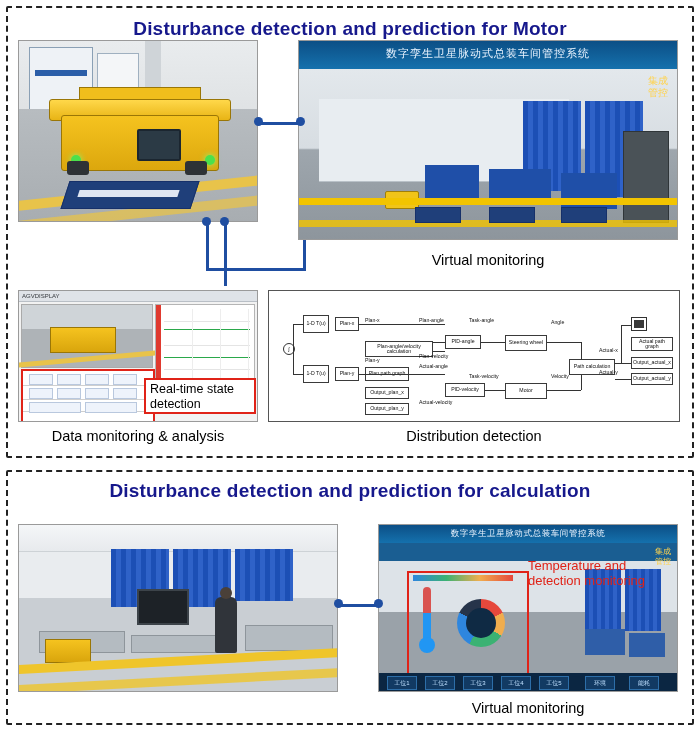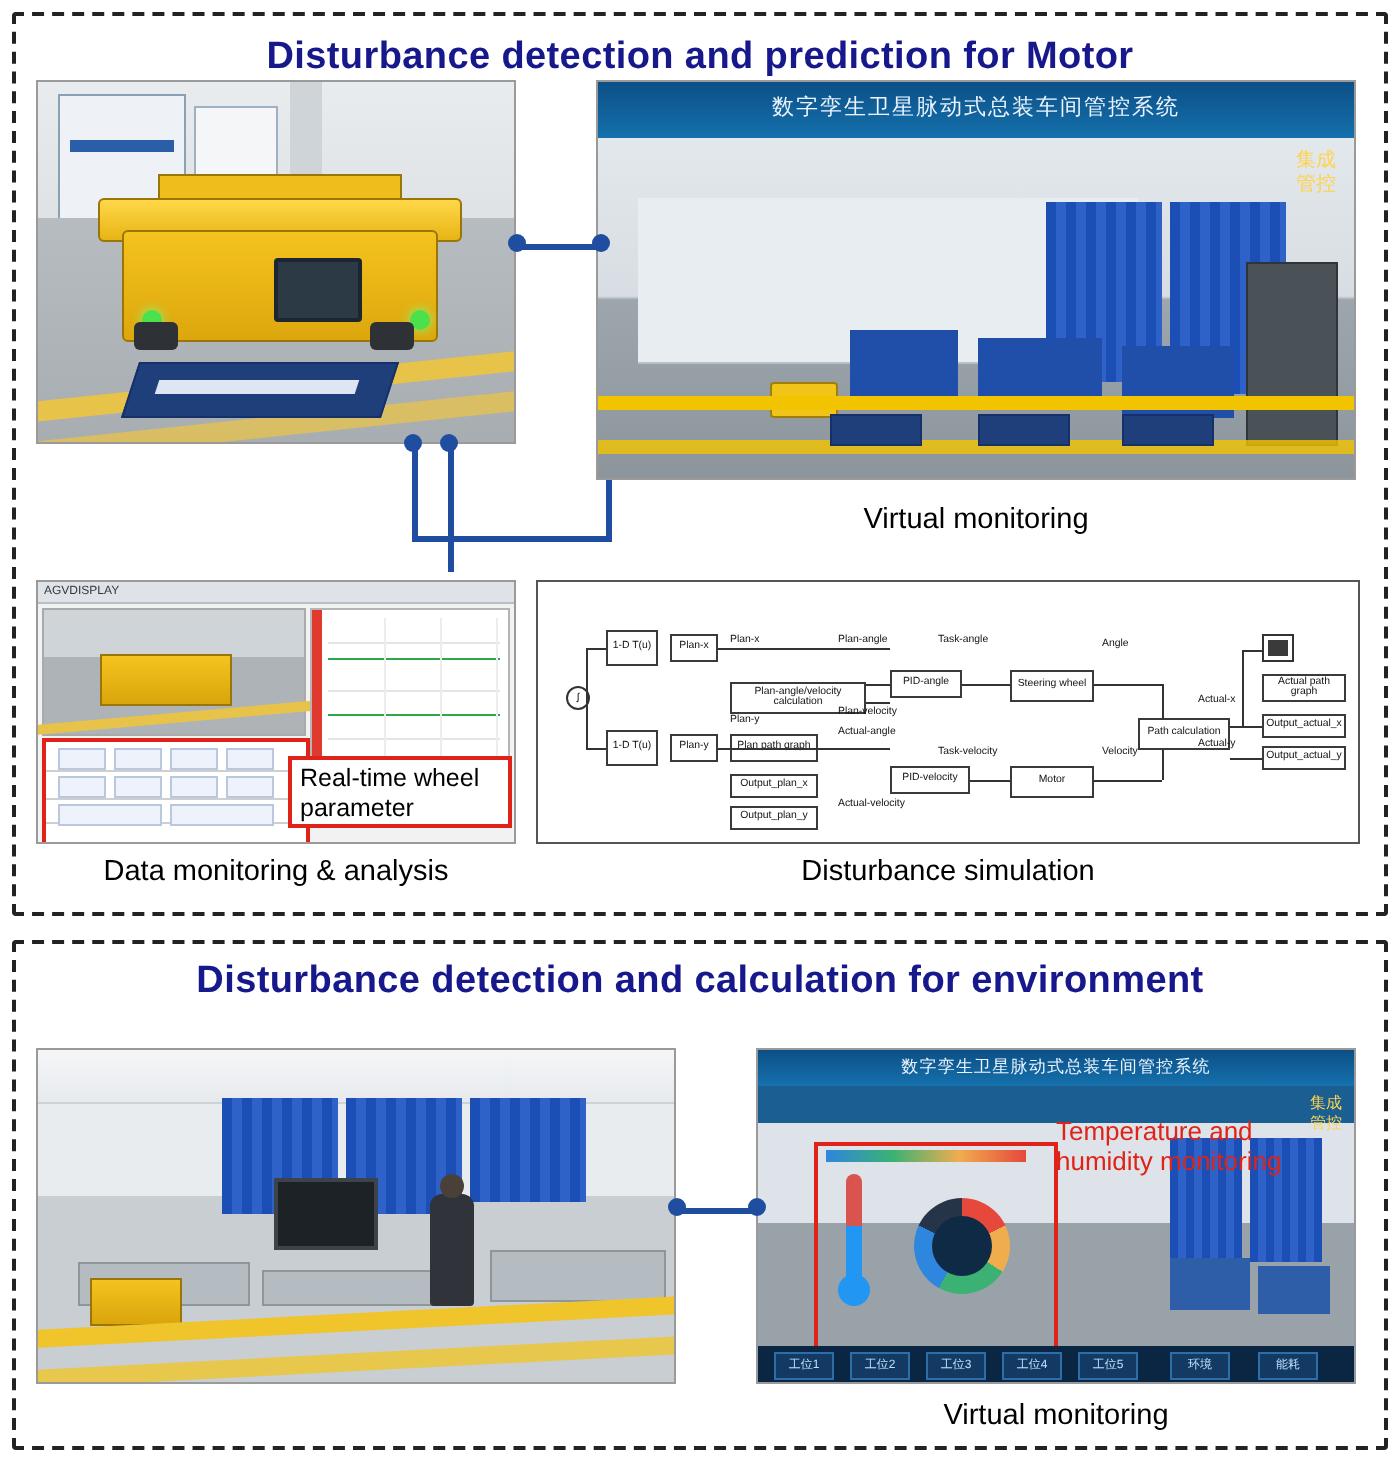--- a/index.html
+++ b/index.html
@@ -494,21 +494,21 @@
       <div class="tcell" style="left:62px; top:3px; width:22px;"></div>
       <div class="tcell" style="left:90px; top:3px; width:22px;"></div>
       <div class="tcell" style="left:6px; top:17px; width:22px;"></div>
       <div class="tcell" style="left:34px; top:17px; width:22px;"></div>
       <div class="tcell" style="left:62px; top:17px; width:22px;"></div>
       <div class="tcell" style="left:90px; top:17px; width:22px;"></div>
       <div class="tcell" style="left:6px; top:31px; width:50px;"></div>
       <div class="tcell" style="left:62px; top:31px; width:50px;"></div>
     </div>
   </div>
-  <div id="callout-rt">Real-time wheel parameter</div>
+  <div id="callout-rt">Real-time state detection</div>
   <div class="caption" style="left:18px; top:428px; width:240px;">Data monitoring &amp; analysis</div>
 
   <div id="sim">
 
     <div class="blk" style="left:34px; top:24px; width:26px; height:18px;">1-D T(u)</div>
     <div class="blk" style="left:66px; top:26px; width:24px; height:14px;">Plan-x</div>
     <div class="blk" style="left:34px; top:74px; width:26px; height:18px;">1-D T(u)</div>
     <div class="blk" style="left:66px; top:76px; width:24px; height:14px;">Plan-y</div>
 
     <div class="sumjunc" style="left:14px; top:52px;">∫</div>
@@ -557,24 +557,24 @@
     <div class="ln-h" style="left:278px; top:99px; width:34px;"></div>
     <div class="ln-v" style="left:312px; top:51px; height:18px;"></div>
     <div class="ln-v" style="left:312px; top:84px; height:15px;"></div>
     <div class="ln-h" style="left:346px; top:72px; width:16px;"></div>
     <div class="ln-h" style="left:346px; top:88px; width:16px;"></div>
     <div class="ln-v" style="left:352px; top:34px; height:38px;"></div>
     <div class="ln-h" style="left:352px; top:34px; width:10px;"></div>
     <div class="ln-v" style="left:352px; top:53px; height:1px;"></div>
     <div class="ln-h" style="left:140px; top:83px; width:36px;"></div>
   </div>
-  <div class="caption" style="left:268px; top:428px; width:412px;">Disturbance simulation</div>
+  <div class="caption" style="left:268px; top:428px; width:412px;">Distribution detection</div>
 
   <div class="panel" id="panel-env">
-    <div class="panel-title" id="title-env">Disturbance detection and calculation for environment</div>
+    <div class="panel-title" id="title-env">Disturbance detection and prediction for calculation</div>
   </div>
 
   <div class="photo" id="photo-env">
     <div class="ceil"></div>
     <div class="curt cu1"></div>
     <div class="curt cu2"></div>
     <div class="curt cu3"></div>
     <div class="bench b1"></div>
     <div class="bench b3"></div>
     <div class="bench b2"></div>
@@ -602,20 +602,20 @@
       <div class="bcell" style="left:84px;">工位3</div>
       <div class="bcell" style="left:122px;">工位4</div>
       <div class="bcell" style="left:160px;">工位5</div>
       <div class="bcell" style="left:206px;">环境</div>
       <div class="bcell" style="left:250px;">能耗</div>
     </div>
     <div class="hdr"></div>
     <div class="hdr-title">数字孪生卫星脉动式总装车间管控系统</div>
     <div class="hdr-right">集成管控</div>
   </div>
-  <div id="callout-temp">Temperature and humidity monitoring</div>
+  <div id="callout-temp">Temperature and detection monitoring</div>
   <div class="caption" style="left:378px; top:700px; width:300px;">Virtual monitoring</div>
 
   <div class="conn conn-h" style="left:338px; top:604px; width:42px;"></div>
   <div class="dot" style="left:334px; top:599px;"></div>
   <div class="dot" style="left:374px; top:599px;"></div>
 
 </div>
 
 </body></html>

